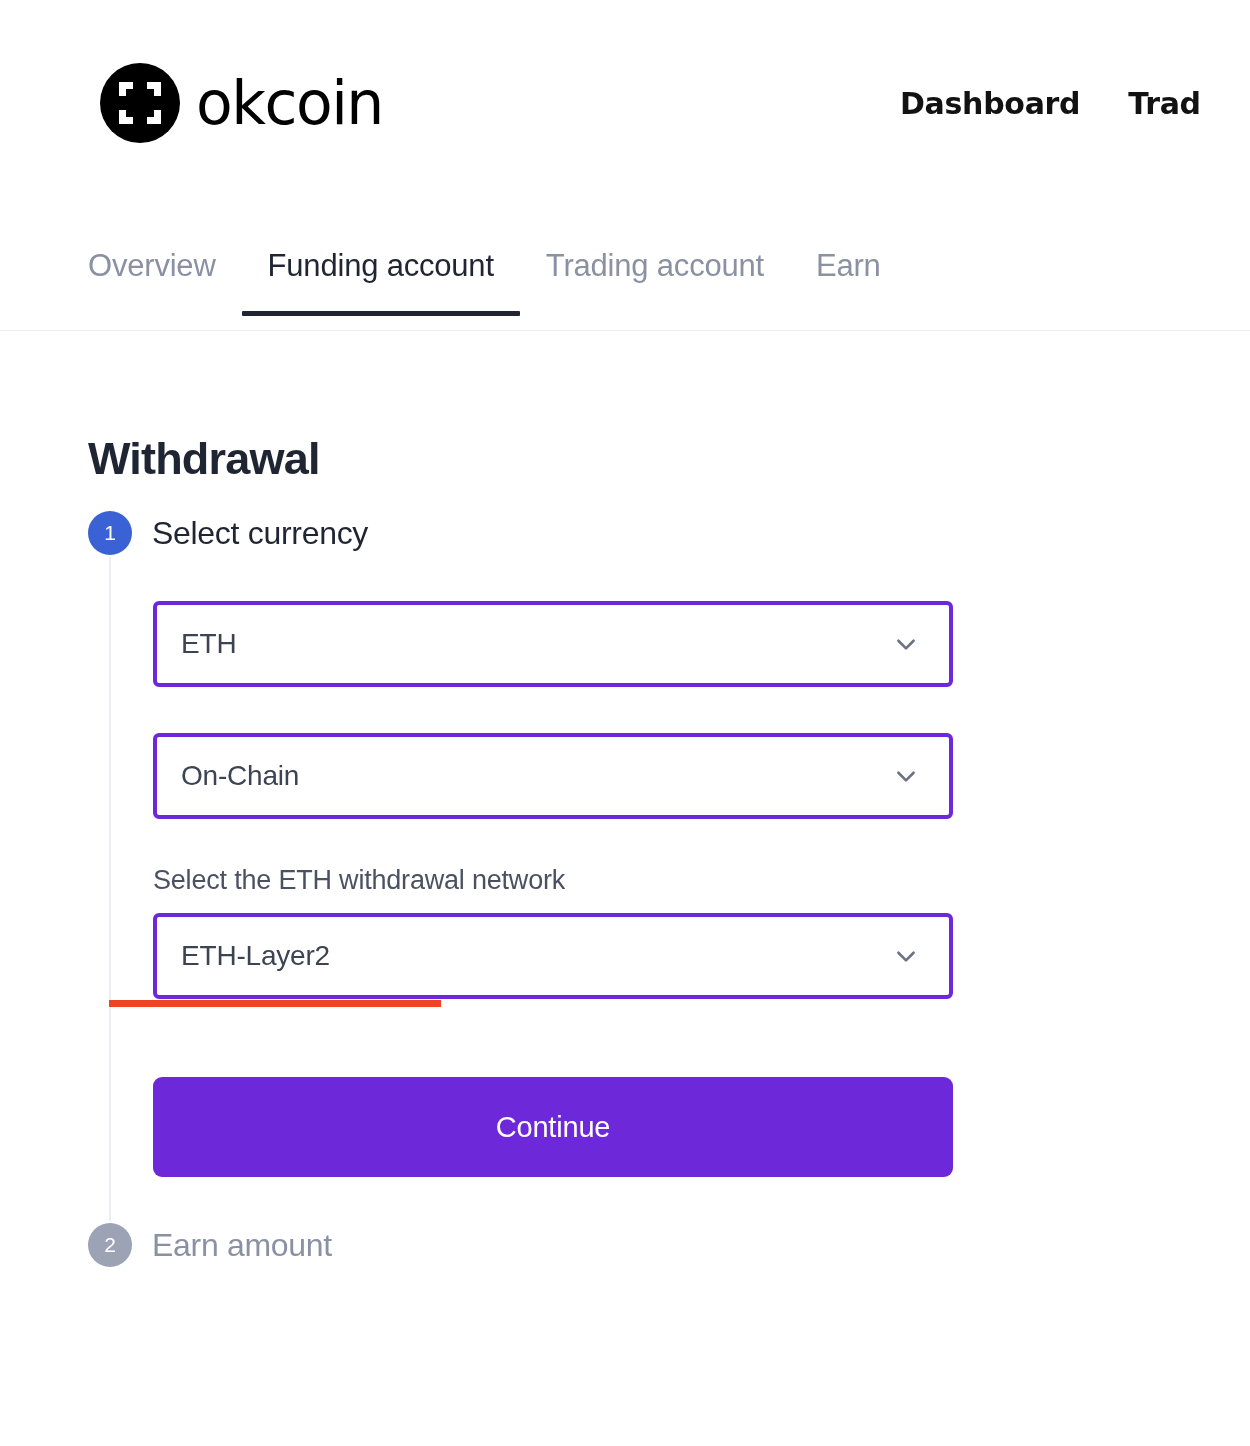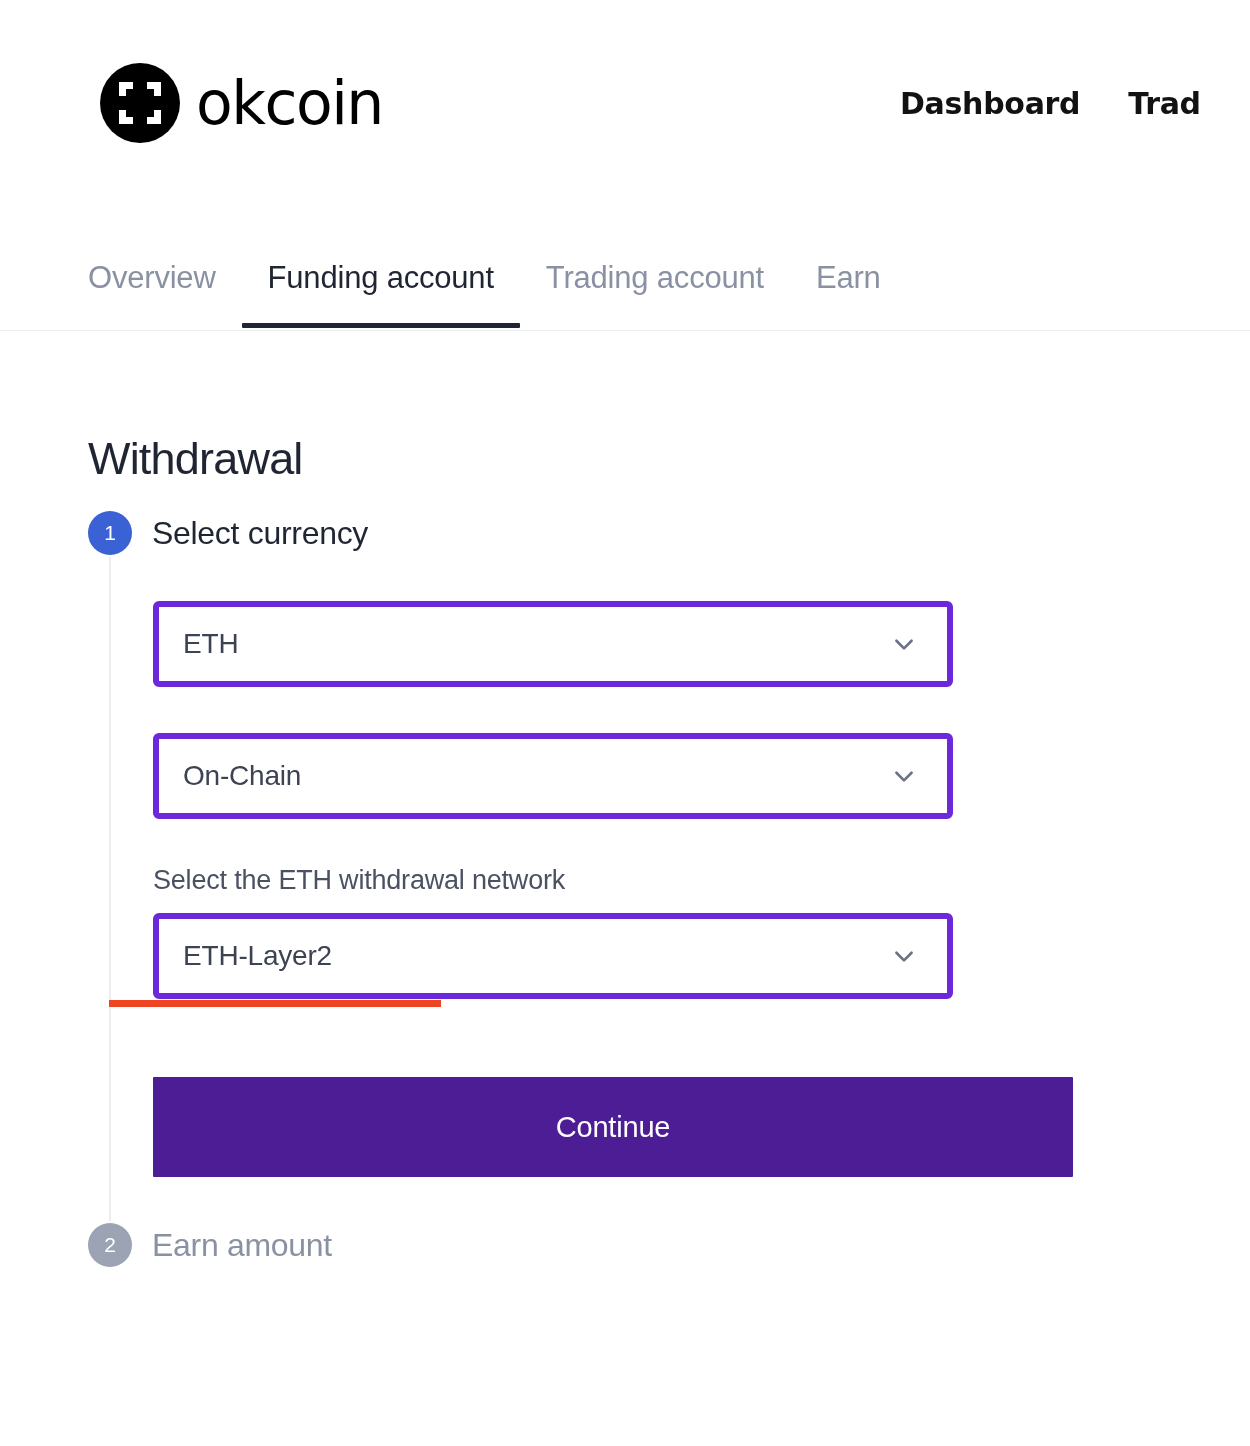--- a/index.html
+++ b/index.html
@@ -94,21 +94,21 @@
     left: 0;
     top: 212px;
     width: 1250px;
     height: 119px;
     border-bottom: 1px solid #eceef2;
     box-sizing: border-box;
   }
   .tabs {
     position: absolute;
     left: 88px;
-    top: 44px;
+    top: 32px;
     display: flex;
     align-items: flex-start;
     gap: 0;
     white-space: nowrap;
   }
   .tab {
     font-size: 31px;
     color: #8a91a3;
     letter-spacing: -0.2px;
     padding: 0 26px;
@@ -136,21 +136,21 @@
     position: absolute;
     left: 0;
     top: 331px;
     width: 1250px;
   }
   .page-title {
     position: absolute;
     left: 88px;
     top: 75px;
     font-size: 45px;
-    font-weight: 400;
+    font-weight: 700;
     color: #1f2532;
     letter-spacing: -0.8px;
     line-height: 1;
   }
 
   .steps {
     position: absolute;
     left: 88px;
     top: 178px;
     width: 1000px;
@@ -198,21 +198,21 @@
     font-size: 27px;
     color: #4a5262;
     letter-spacing: -0.2px;
     margin-bottom: 17px;
   }
   .select {
     position: relative;
     width: 800px;
     height: 86px;
     box-sizing: border-box;
-    border: 6px solid #6d28d9;
+    border: 4px solid #6d28d9;
     border-radius: 6px;
     background: #ffffff;
     display: flex;
     align-items: center;
     padding: 0 24px;
     cursor: pointer;
   }
   .select-value {
     font-size: 28px;
     color: #3c4353;
@@ -232,25 +232,25 @@
   .annot-bar {
     position: absolute;
     left: -44px;
     bottom: -8px;
     width: 332px;
     height: 7px;
     background: #ee4422;
   }
 
   .btn-primary {
-    width: 920px;
+    width: 800px;
     height: 100px;
-    background: #4c1d95;
+    background: #6d28d9;
     border: none;
-    border-radius: 1px;
+    border-radius: 9px;
     color: #ffffff;
     font-size: 29px;
     letter-spacing: -0.2px;
     cursor: pointer;
     font-family: "Liberation Sans", sans-serif;
     display: block;
   }
 </style>
 </head>
 <body>

